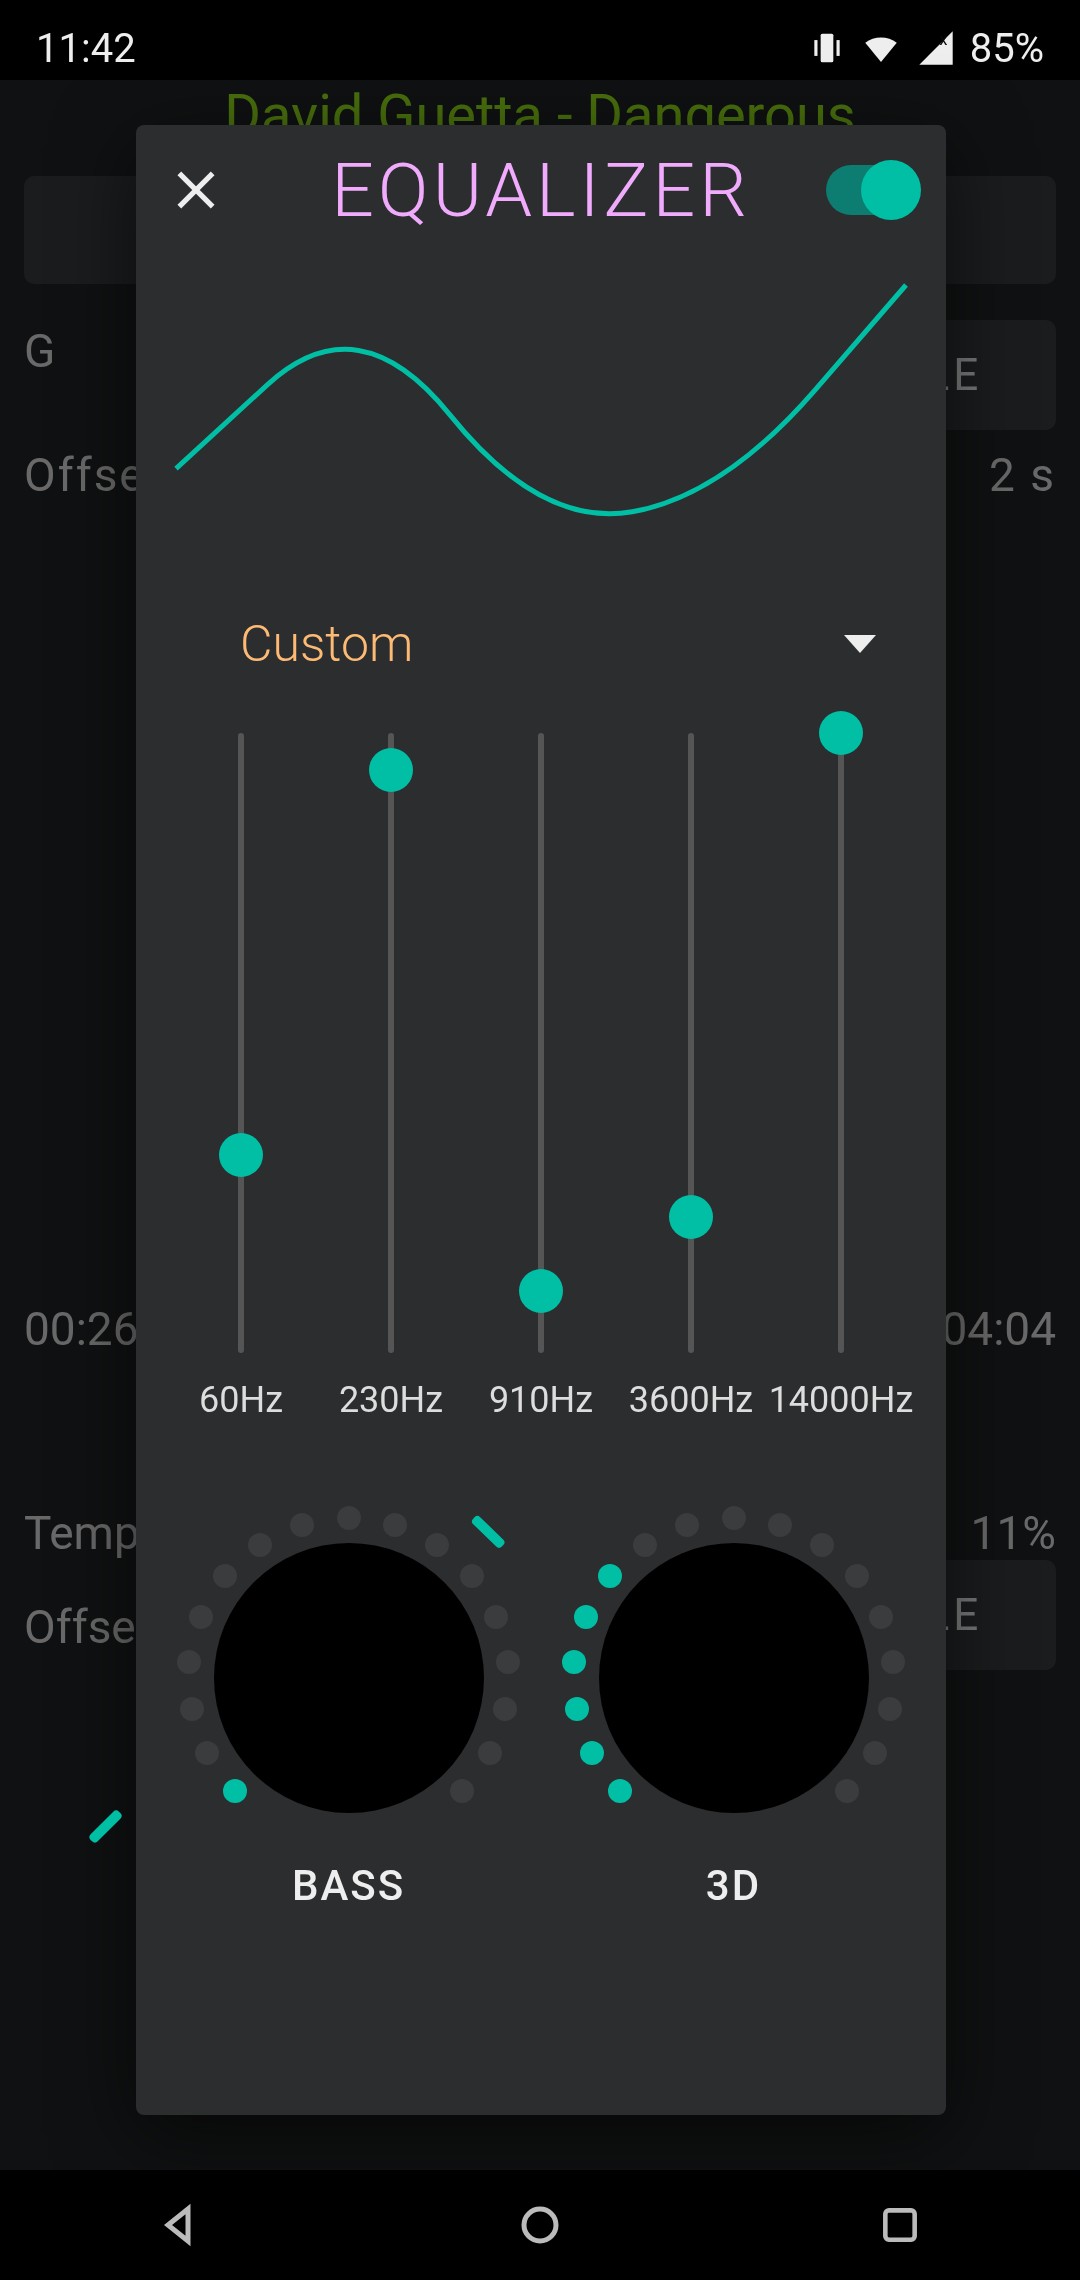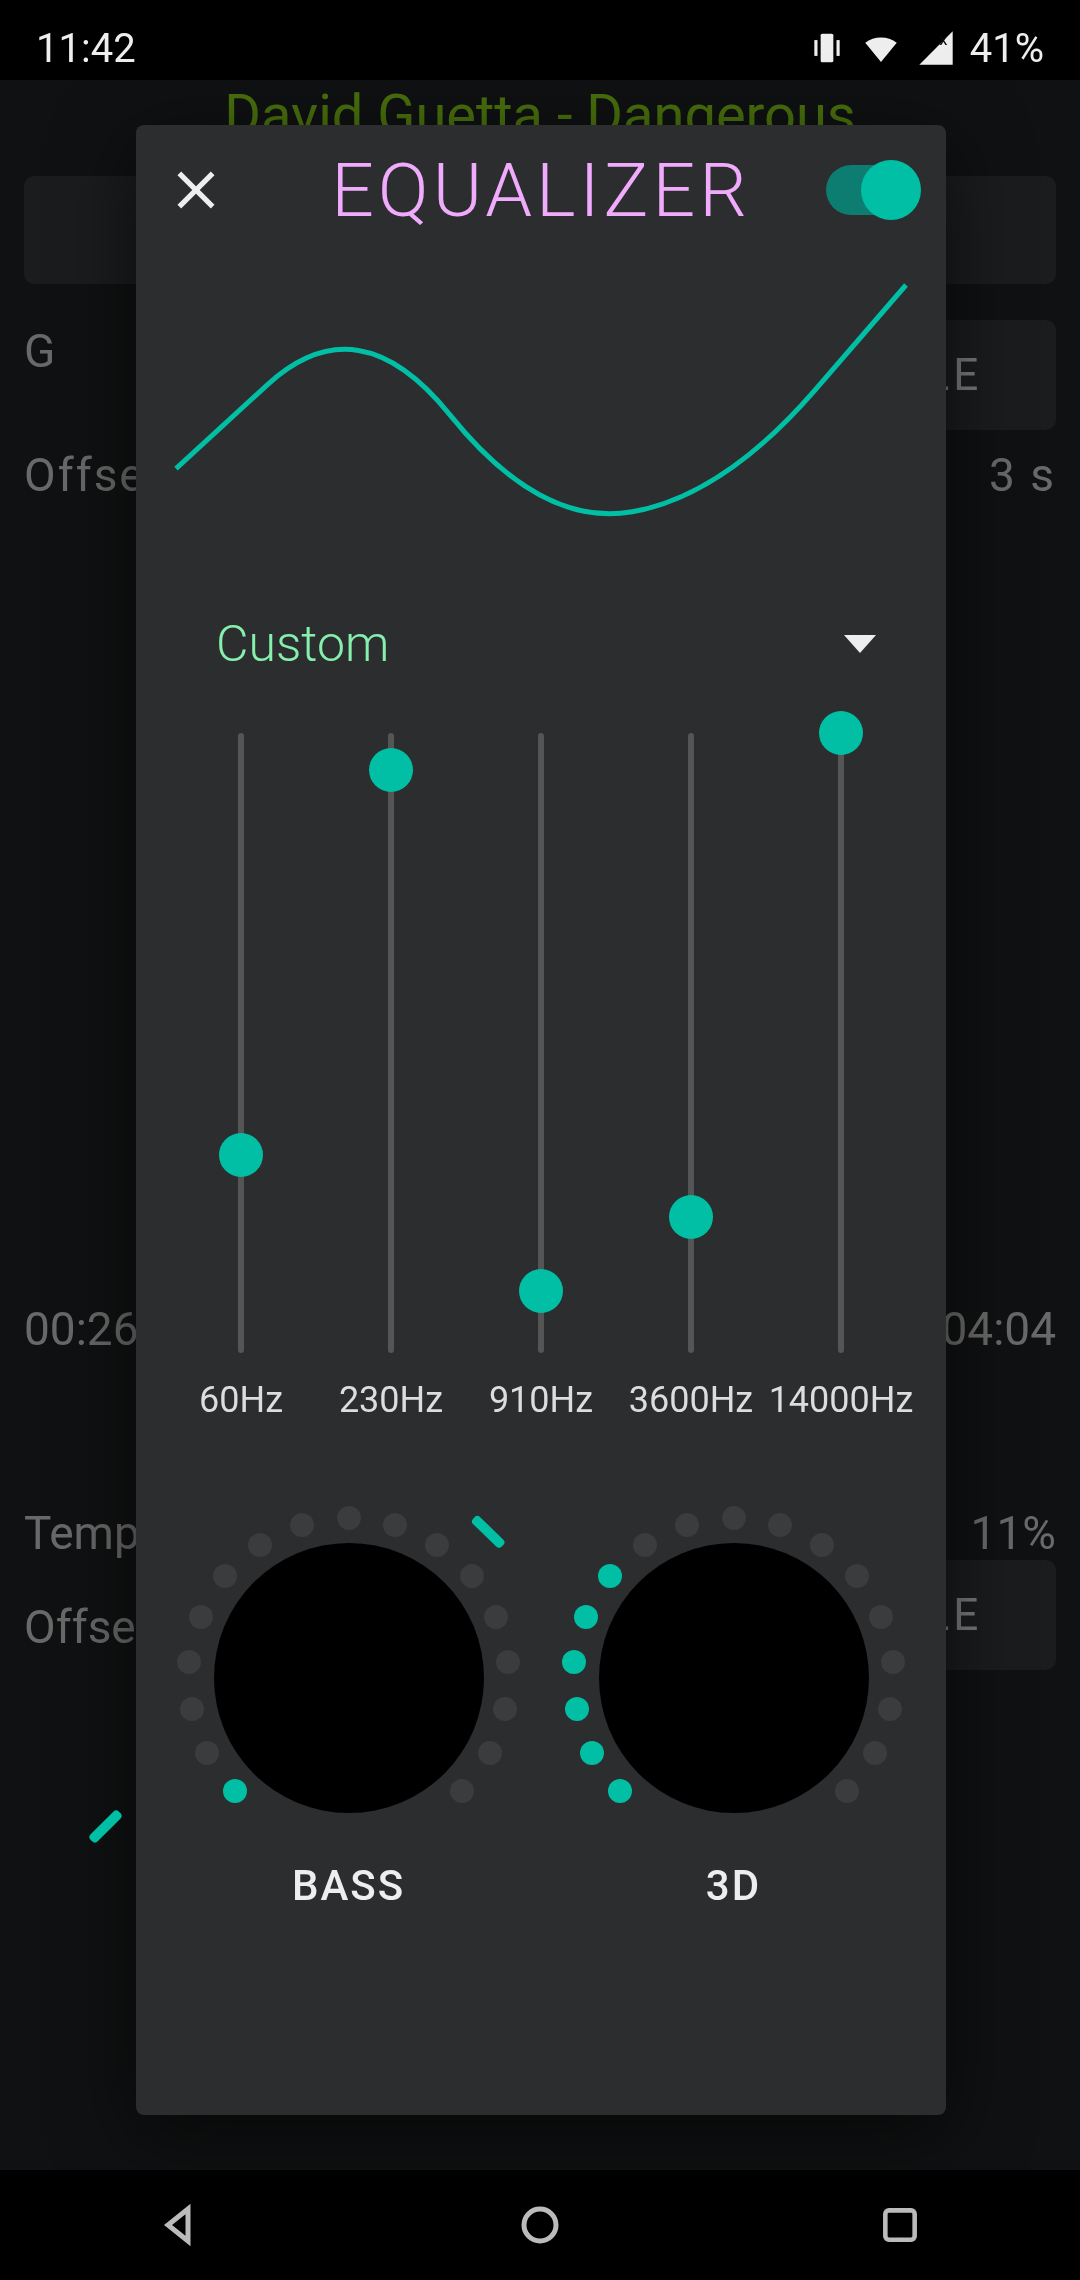--- a/index.html
+++ b/index.html
@@ -125,21 +125,22 @@
 
   .preset-row {
     display: flex;
     align-items: center;
     justify-content: space-between;
     padding: 30px 70px 30px 80px;
   }
   .preset-label {
     font-size: 50px;
     font-weight: 300;
-    color: #86efac;
+    color: #fdba74;
+    margin-left: 24px;
   }
   .dropdown-caret {
     width: 0; height: 0;
     border-left: 16px solid transparent;
     border-right: 16px solid transparent;
     border-top: 18px solid #eee;
   }
 
   .sliders {
     display: flex;
@@ -250,41 +251,41 @@
       <svg width="42" height="42" viewBox="0 0 24 24" fill="#eee">
           <path d="M12 20l9-11c-5-4-13-4-18 0l9 11z"></path>
         </svg>
     </span>
     <span class="status-icon">
       <svg width="40" height="40" viewBox="0 0 24 24" fill="#eee">
           <path d="M2 22L22 2v20H2z"></path>
           <text x="14" y="10" font-size="10" fill="#0a0a0a">x</text>
         </svg>
     </span>
-    <span>41%</span>
+    <span>85%</span>
   </div>
 </div>
 
 <div class="backdrop">
   <div class="bg-title">David Guetta - Dangerous</div>
   <div class="bg-btnrow">
     <div class="bg-btn">
         <span>PLAY</span>
       </div>
     <div class="bg-btn">
         <span>SAVE</span>
       </div>
   </div>
   <div class="bg-label">G</div>
   <div class="bg-filebtn">
       <span>ILE</span>
     </div>
   <div class="bg-label" style="margin-top:70px; display:flex; justify-content:space-between;">
     <span>Offset</span>
-    <span>3 s</span>
+    <span>2 s</span>
   </div>
   <div class="bg-time-row">
     <span>00:26</span>
     <span>04:04</span>
   </div>
   <div class="bg-filebtn2">
       <span>ILE</span>
     </div>
   <div class="bg-tempo">
     <span>Temp</span>

